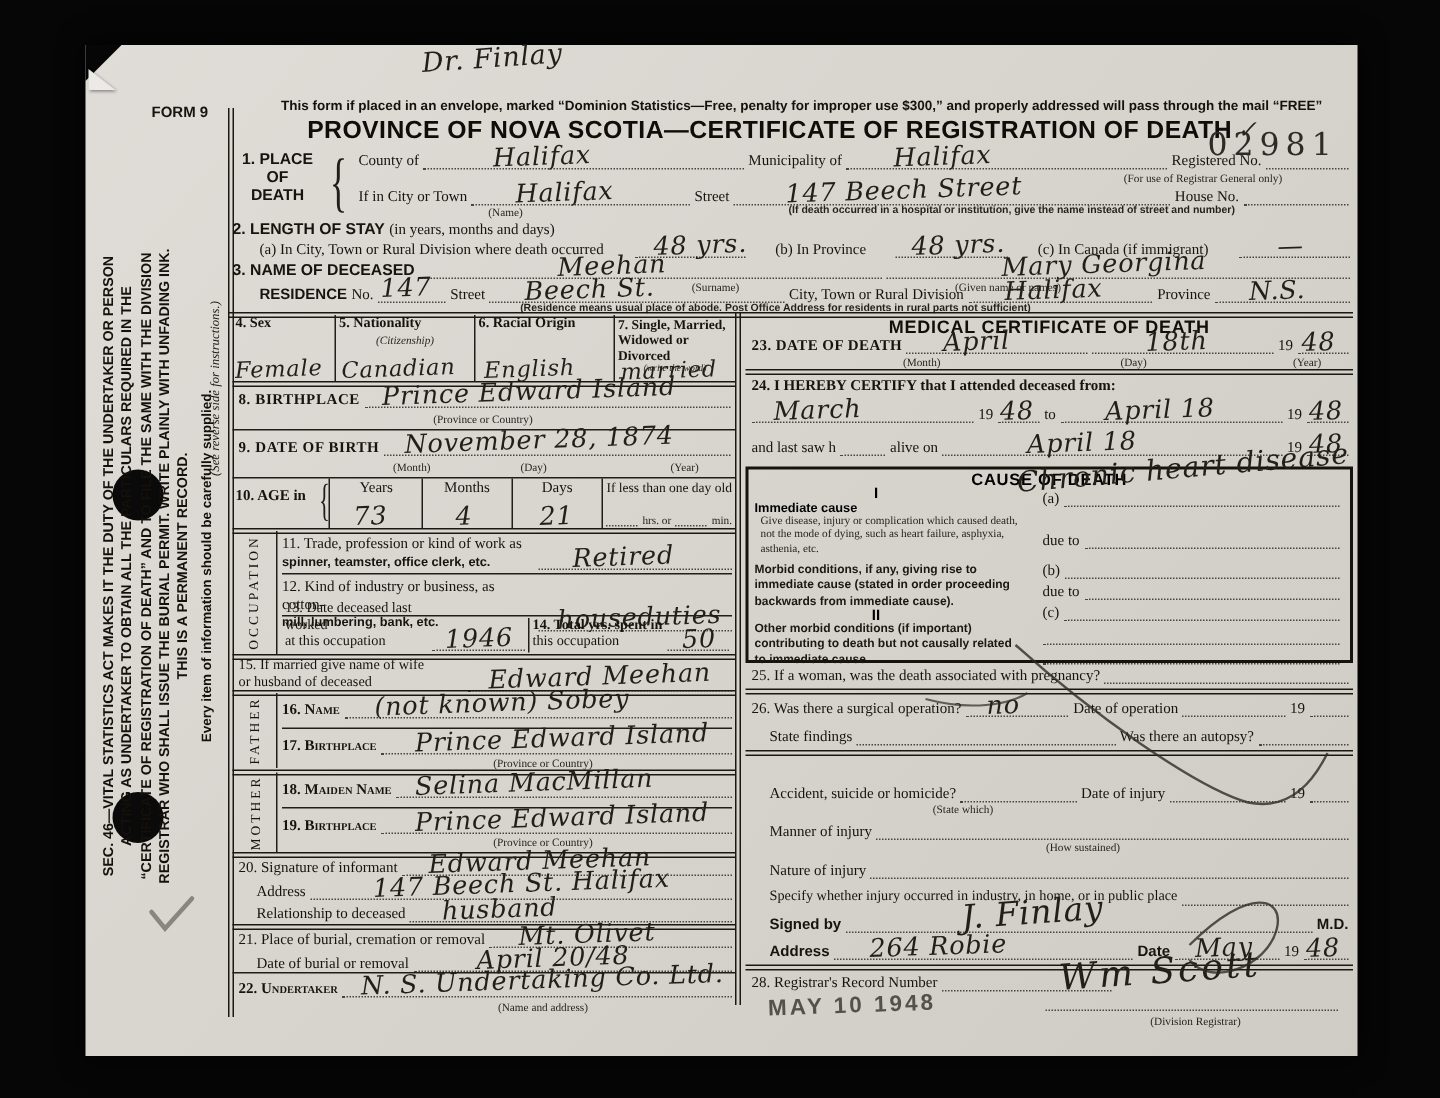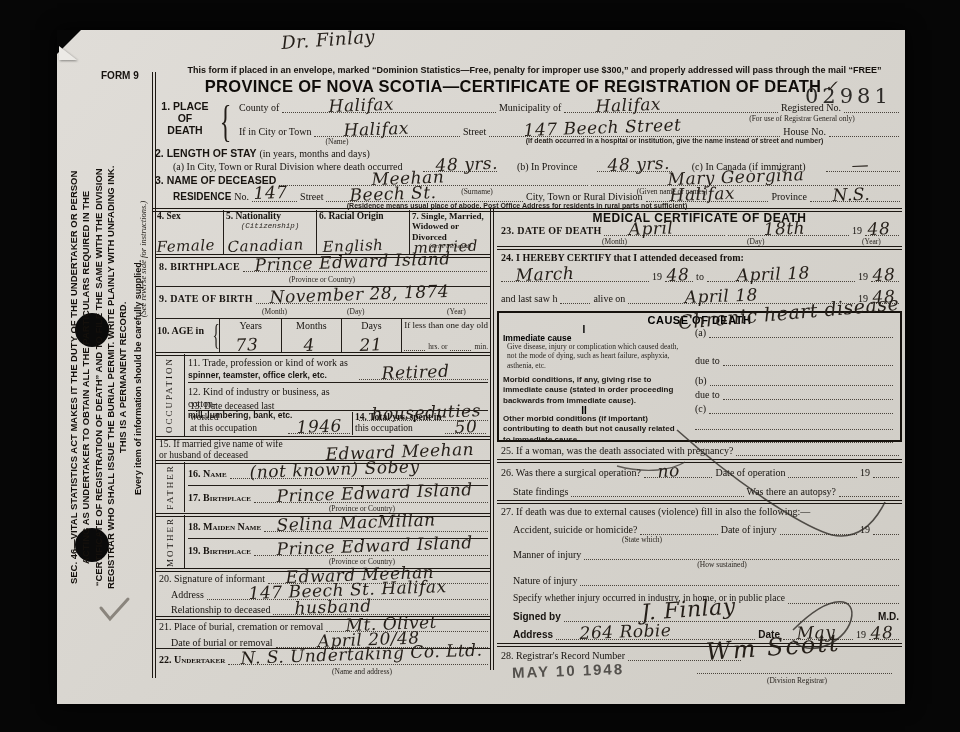--- a/index.html
+++ b/index.html
@@ -152,21 +152,21 @@
     <div class="hr2" style="left:95px;top:178px;width:750px;"></div>
     <div class="vr2" style="left:433px;top:178px;height:462px;"></div>
 
     <div class="abs cellrow" style="left:98px;top:180px;width:335px;height:44px;">
       <div class="cell" style="width:64px;">
         <div class="lbl b" style="font-size:9.5px;">4. Sex</div>
         <i class="hw" style="position:absolute;bottom:-2px;left:2px;">Female</i>
       </div>
       <div class="cell" style="width:88px;">
         <div class="lbl b" style="font-size:9.5px;">5. Nationality</div>
-        <div class="sm it note-c" style="width:100%;font-family:Liberation Mono, monospace;">(Citizenship)</div>
+        <div class="sm it note-c" style="width:100%;">(Citizenship)</div>
         <i class="hw" style="position:absolute;bottom:-2px;left:4px;">Canadian</i>
       </div>
       <div class="cell" style="width:88px;">
         <div class="lbl b" style="font-size:9.5px;">6. Racial Origin</div>
         <i class="hw" style="position:absolute;bottom:-2px;left:6px;">English</i>
       </div>
       <div class="cell" style="flex:1;">
         <div class="lbl b" style="font-size:9px;white-space:normal;">7. Single, Married, Widowed or Divorced</div>
         <div class="sm it note-c" style="width:100%;font-size:6.5px;">(write the word)</div>
         <i class="hw" style="position:absolute;bottom:-3px;left:4px;">married</i>
@@ -460,21 +460,20 @@
       <span class="lbl">19</span>
       <span class="fill" style="max-width:26px;"></span>
     </div>
     <div class="abs flexline" style="left:456px;top:454px;width:386px;">
       <span class="lbl">State findings</span>
       <span class="fill"></span>
       <span class="lbl">Was there an autopsy?</span>
       <span class="fill" style="max-width:60px;"></span>
     </div>
     <div class="hr2" style="left:440px;top:470px;width:405px;"></div>
-    <div class="abs lbl" style="left:444px;top:476px;font-size:10px;">27. If death was due to external causes (violence) fill in also the following:—</div>
     <div class="abs flexline" style="left:456px;top:492px;width:386px;">
       <span class="lbl">Accident, suicide or homicide?</span>
       <span class="fill"></span>
       <span class="lbl">Date of injury</span>
       <span class="fill"></span>
       <span class="lbl">19</span>
       <span class="fill" style="max-width:26px;"></span>
     </div>
     <div class="abs sm note-c" style="left:540px;top:505px;width:90px;">(State which)</div>
     <div class="abs flexline" style="left:456px;top:517px;width:386px;">

